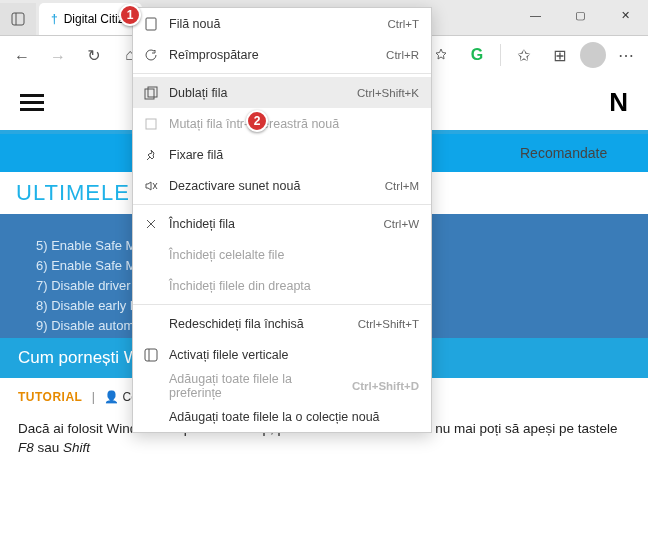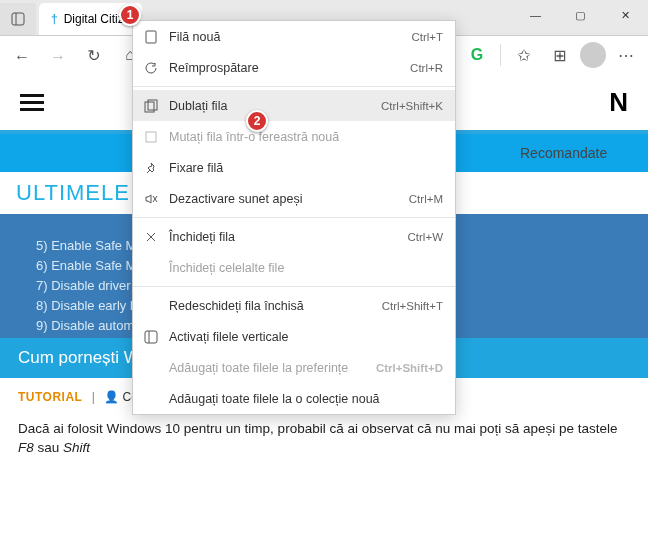--- a/index.html
+++ b/index.html
@@ -23,21 +23,21 @@
 .stripe { height: 4px; background: #2aa7e0; }
 .rec-bar { height: 38px; background: #0ea5e9; line-height: 38px; padding-left: 520px; font-size: 14px; color: #444; }
 .ult { color: #1fb2e8; font-size: 22px; padding: 8px 16px; letter-spacing: 1px; font-weight: 300; }
 .blue-block { background: #3a7cb8; color: #d8e8f5; font-size: 13px; padding: 22px 36px 2px; line-height: 20px; }
 .title-bar { background: #20a5de; color: #fff; font-size: 17px; padding: 10px 18px; font-weight: 300; }
 .meta { padding: 10px 18px 6px; font-size: 12px; color: #333; }
 .meta .tut { color: #e68a00; font-weight: 700; letter-spacing: .5px; }
 .meta .sep { margin: 0 6px; color: #888; }
 .body-text { padding: 4px 18px; font-size: 13.5px; color: #222; line-height: 19px; }
 .body-text i { font-style: italic; }
-.ctx { position: absolute; left: 132px; top: 20px; width: 324px; background: #fff; border: 1px solid #ccc; box-shadow: 0 4px 16px rgba(0,0,0,.2); font-size: 12.5px; color: #333; z-index: 50; }
+.ctx { position: absolute; left: 132px; top: 7px; width: 300px; background: #fff; border: 1px solid #ccc; box-shadow: 0 4px 16px rgba(0,0,0,.2); font-size: 12.5px; color: #333; z-index: 50; }
 .ctx .row { display: flex; align-items: center; height: 31px; padding: 0 12px 0 10px; gap: 10px; }
 .ctx .row.dis { color: #a3a3a3; }
 .ctx .row.hl { background: #ececec; }
 .ctx .ic { width: 16px; height: 16px; display: flex; align-items: center; justify-content: center; flex-shrink: 0; }
 .ctx .lbl { flex: 1; }
 .ctx .sc { color: #666; font-size: 11.5px; text-align: center; }
 .ctx .row.dis .sc { color: #b8b8b8; font-weight: bold; }
 .ctx hr { border: none; border-top: 1px solid #e4e4e4; margin: 3px 0; }
 .callout { position: absolute; width: 22px; height: 22px; border-radius: 50%; background: #d63333; color: #fff; display: flex; align-items: center; justify-content: center; font-size: 12px; font-weight: 600; border: 2px solid #fff; box-shadow: 0 1px 3px rgba(0,0,0,.4); z-index: 60; }
 </style>
@@ -161,38 +161,43 @@
       </span>
       <span class="lbl">Fixare filă</span>
       <span class="sc"></span>
     </div>
     <div class="row">
       <span class="ic">
         <svg width="14" height="14">
           <path d="M2 5h2l3-2v8l-3-2H2zM9 4l4 6M13 4l-4 6" fill="none" stroke="#555"></path>
         </svg>
       </span>
-      <span class="lbl">Dezactivare sunet apeși</span>
+      <span class="lbl">Dezactivare sunet nouă</span>
       <span class="sc">Ctrl+M</span>
     </div>
     <hr>
     <div class="row">
       <span class="ic">
         <svg width="14" height="14">
           <path d="M3 3l8 8M11 3l-8 8" stroke="#555"></path>
         </svg>
       </span>
       <span class="lbl">Închideți fila</span>
       <span class="sc">Ctrl+W</span>
     </div>
     <div class="row dis">
       <span class="ic"></span>
       <span class="lbl">Închideți celelalte file</span>
       <span class="sc"></span>
     </div>
+    <div class="row dis">
+      <span class="ic"></span>
+      <span class="lbl">Închideți filele din dreapta</span>
+      <span class="sc"></span>
+    </div>
     <hr>
     <div class="row">
       <span class="ic"></span>
       <span class="lbl">Redeschideți fila închisă</span>
       <span class="sc">Ctrl+Shift+T</span>
     </div>
     <div class="row">
       <span class="ic">
         <svg width="14" height="14">
           <rect x="1" y="1" width="12" height="12" rx="2" fill="none" stroke="#555"></rect>

